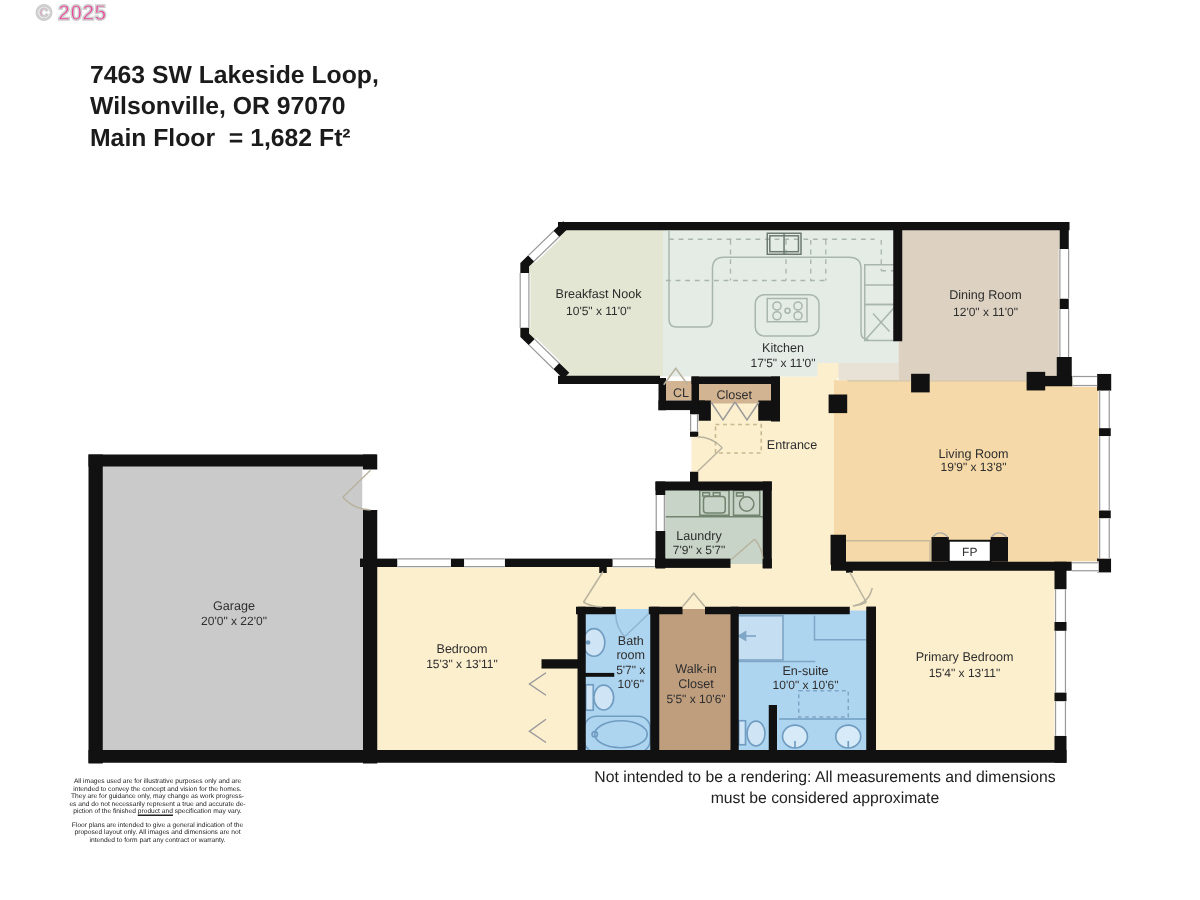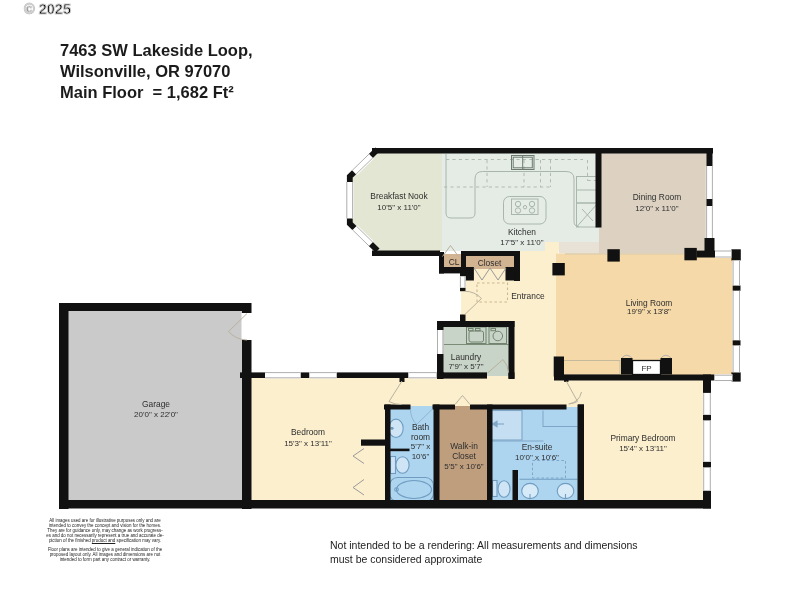--- a/index.html
+++ b/index.html
@@ -2,21 +2,21 @@
 <html><head>
 <meta charset="utf-8">
 <style>
   html,body{margin:0;padding:0;background:#ffffff;width:800px;height:600px;overflow:hidden;}
   body{font-family:"Liberation Sans", sans-serif;position:relative;}
   .abs{position:absolute;}
 </style>
 </head>
 <body>
 
-<div class="abs" style="left:24px;top:1px;font-size:14.5px;font-weight:bold;color:#000000;-webkit-text-stroke:1px #cfcfcf;">© 2025</div>
+<div class="abs" style="left:24px;top:1px;font-size:14.5px;font-weight:bold;color:#ec4899;-webkit-text-stroke:1px #cfcfcf;">© 2025</div>
 
 <div class="abs" style="left:60px;top:40px;font-size:16.5px;line-height:21px;font-weight:bold;color:#1b1b1b;">7463 SW Lakeside Loop,<br>Wilsonville, OR 97070<br>Main Floor&nbsp; = 1,682 Ft²</div>
 
 <svg class="abs" style="left:0;top:0;" width="800" height="600" viewBox="0 0 800 600">
 <g id="fills">
 
 <rect x="461" y="251" width="97" height="129" fill="#fcefce"></rect>
 
 <rect x="384" y="377" width="200" height="32" fill="#fcefce"></rect>
 
@@ -478,13 +478,13 @@
 
 <text x="643" y="440.5" font-size="8.4">Primary Bedroom</text>
 <text x="643" y="451" font-size="8">15'4" x 13'11"</text>
 
 <text x="646.5" y="370.5" font-size="8">FP</text>
 </g>
 </svg>
 
 <div class="abs" style="left:30px;top:518px;width:150px;font-size:4.45px;line-height:1.14;color:#222;text-align:center;">All images used are for illustrative purposes only and are<br>intended to convey the concept and vision for the homes.<br>They are for guidance only, may change as work progress-<br>es and do not necessarily represent a true and accurate de-<br>piction of the finished <u>product and</u> specification may vary.<br><span style="display:block;height:3.5px;"></span>Floor plans are intended to give a general indication of the<br>proposed layout only. All images and dimensions are not<br>intended to form part any contract or warranty.</div>
 
-<div class="abs" style="left:330px;top:539px;width:440px;font-size:10.5px;line-height:13.5px;color:#222;">Not intended to be a rendering: All measurements and dimensions<br>must be considered approximate</div>
+<div class="abs" style="left:330px;top:512px;width:440px;font-size:10.5px;line-height:13.5px;color:#222;text-align:center;">Not intended to be a rendering: All measurements and dimensions<br>must be considered approximate</div>
 
 </body></html>

